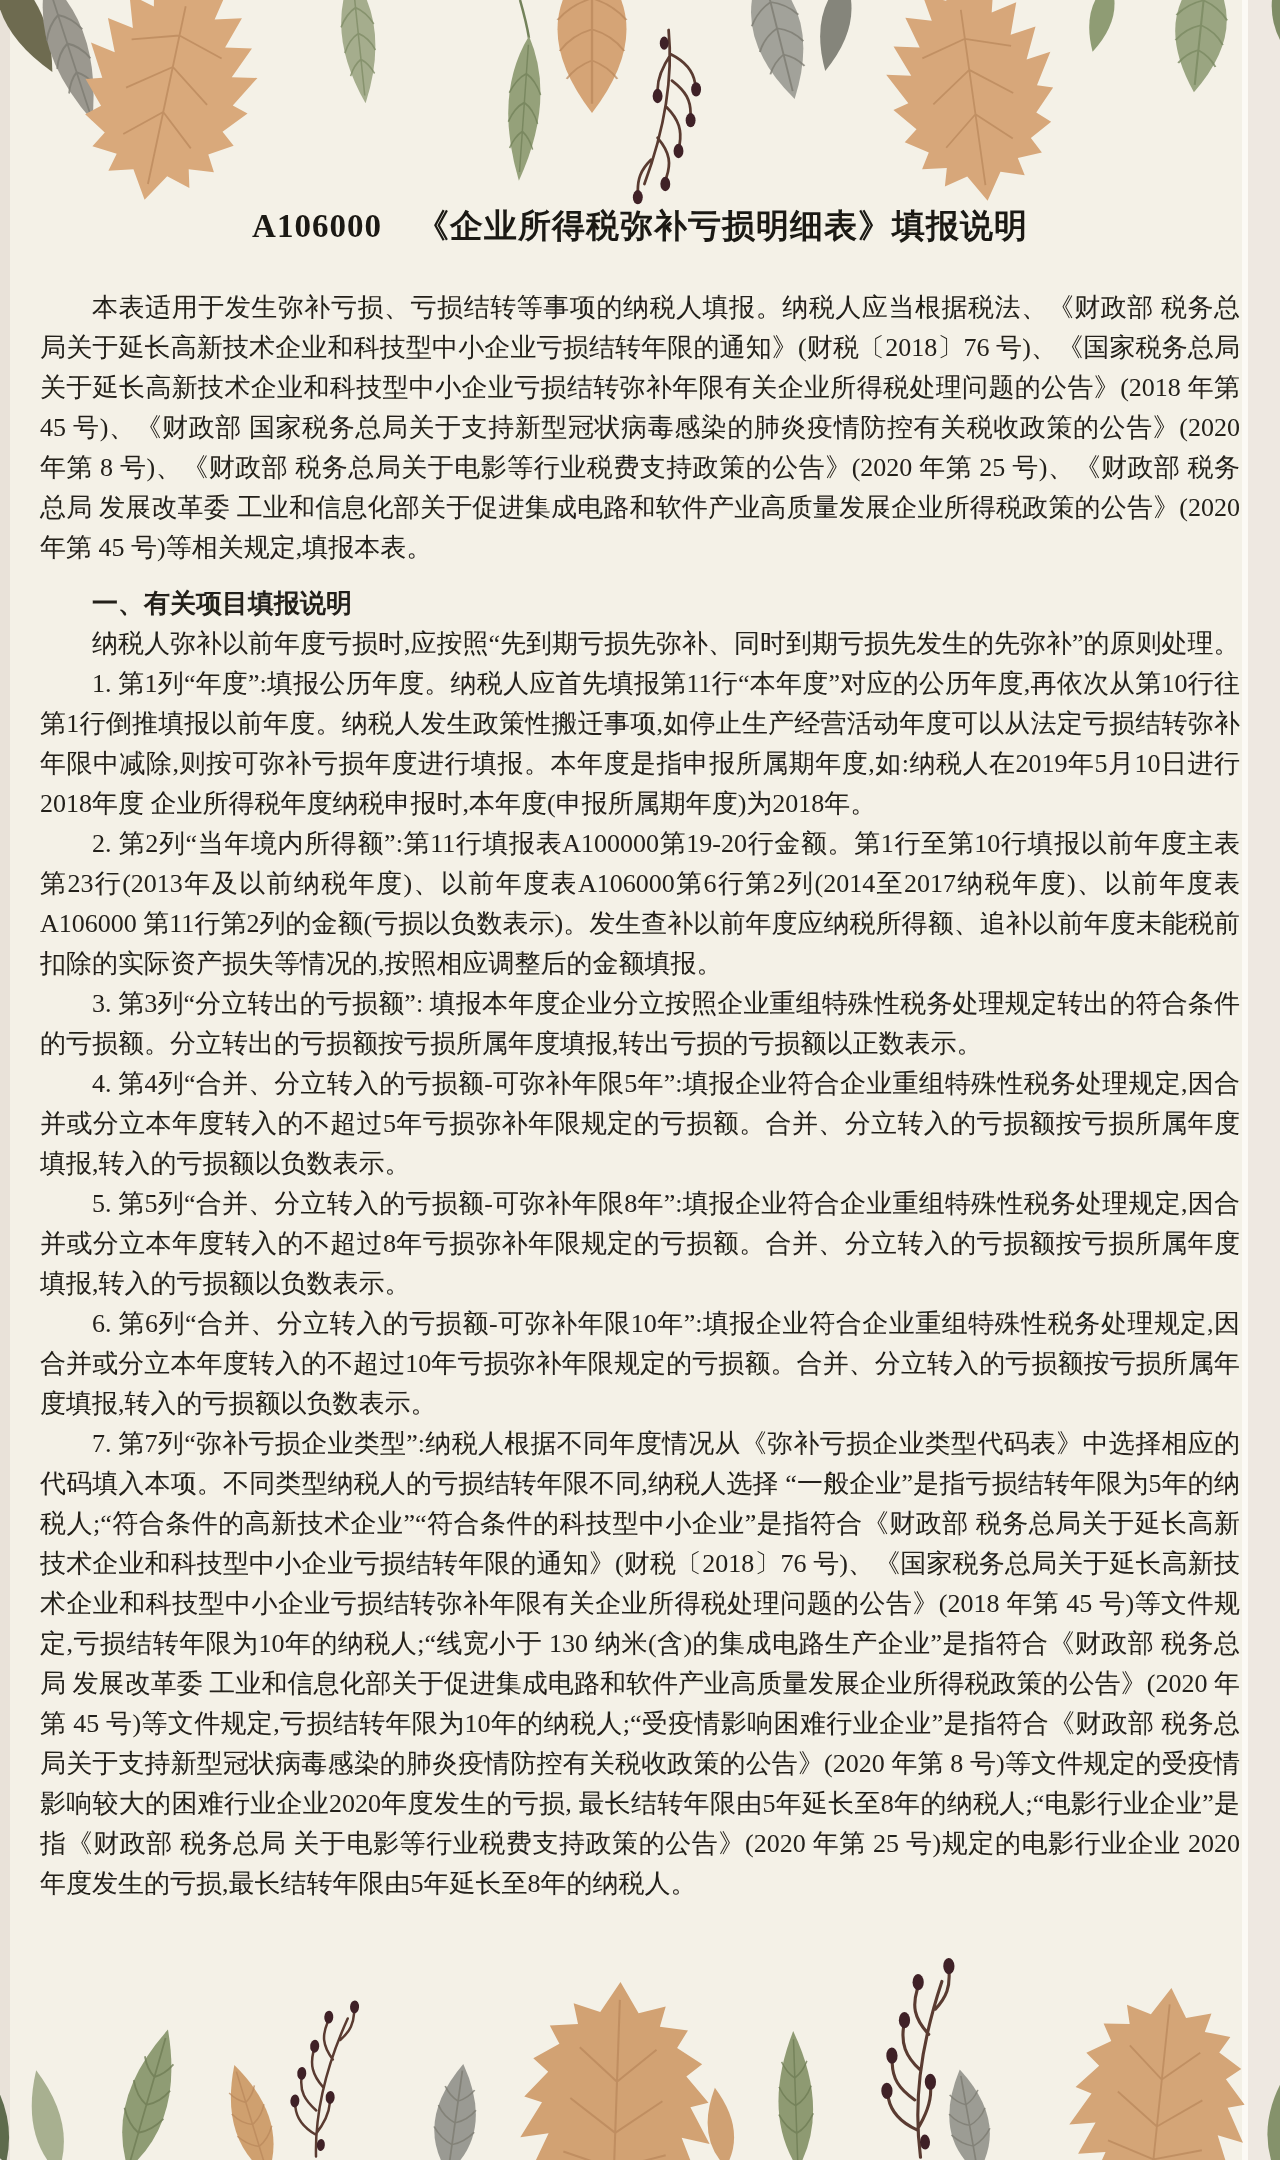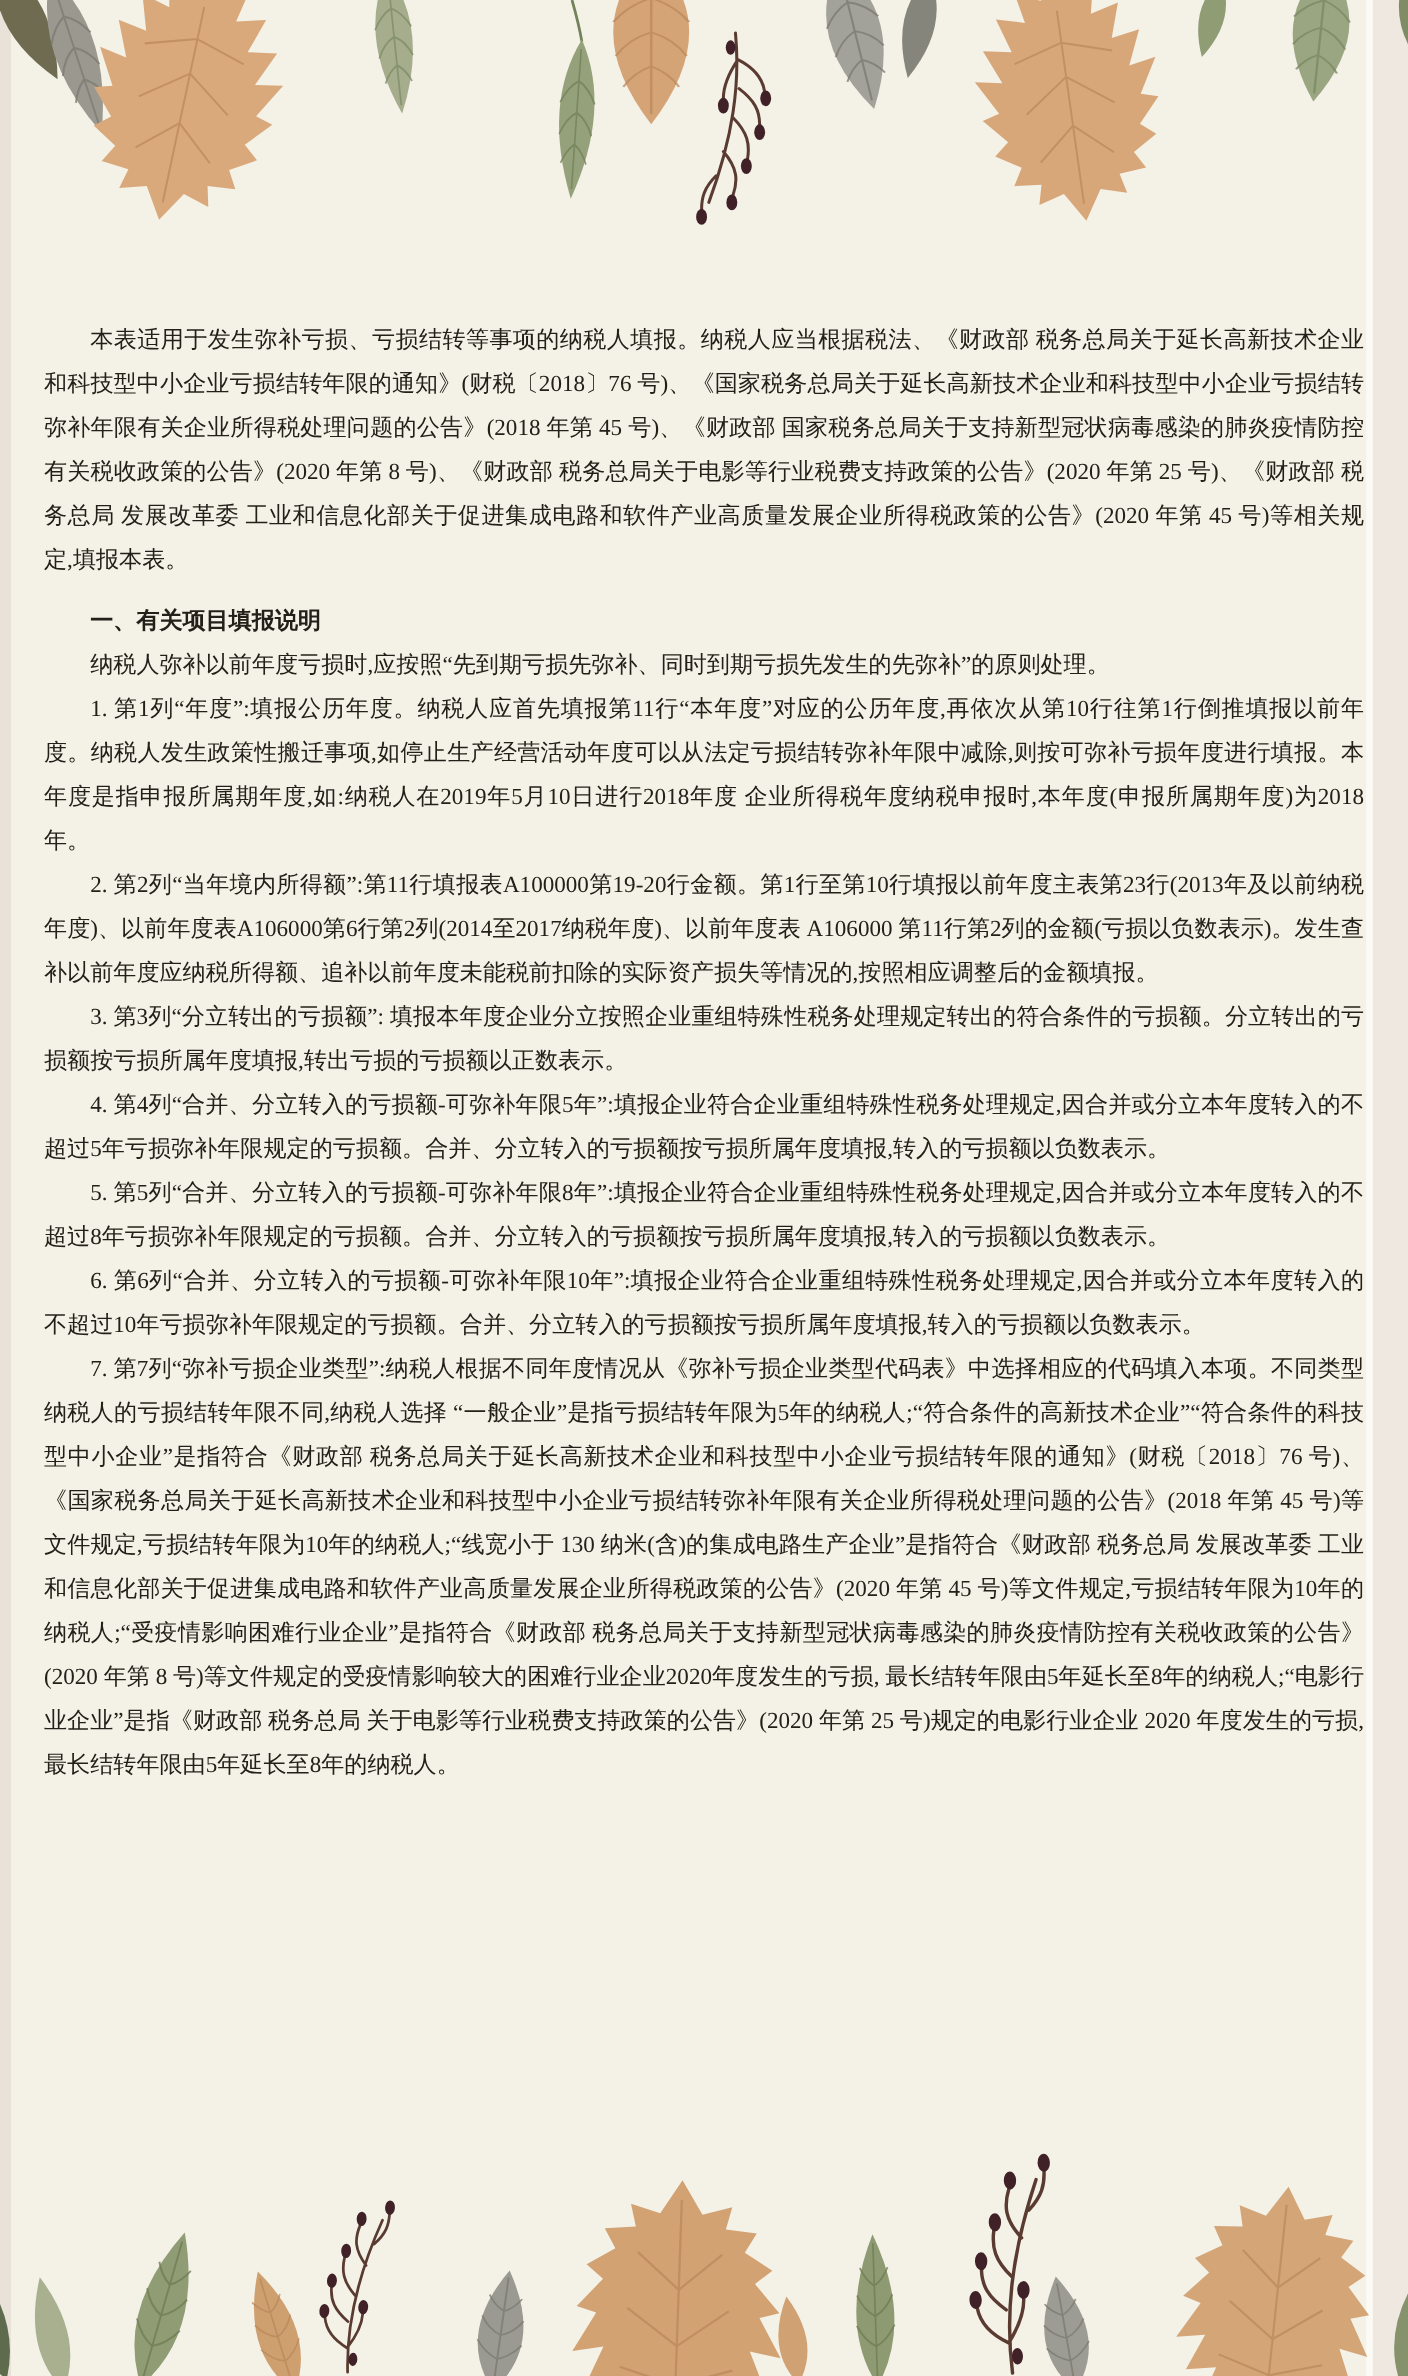--- a/index.html
+++ b/index.html
@@ -11,21 +11,21 @@
   .edge-right-highlight{position:absolute;left:1242px;top:0;width:6px;height:2160px;background:#fcfaf5;}
 
   .leafband{position:absolute;left:0;width:1280px;height:215px;pointer-events:none;}
   .leafband.top{top:0;}
   .leafband.bottom{top:1945px;}
 
   #doc-title{position:absolute;left:0;top:204px;width:1280px;margin:0;
     text-align:center;font-size:33px;font-weight:bold;color:#1b1914;letter-spacing:1px;white-space:pre;}
 
   #doc-body{position:absolute;left:40px;top:288px;width:1200px;color:#23201a;}
-  #doc-body p{margin:0;font-size:21px;line-height:40px;text-align:justify;text-indent:2em;
+  #doc-body p{margin:0;font-size:26px;line-height:40px;text-align:justify;text-indent:2em;
     font-family:"Liberation Serif","DejaVu Serif",serif;}
   #doc-body p.heading{font-weight:bold;margin-top:16px;}
 </style>
 </head>
 <body>
 
 <div id="page">
 
   <div class="edge-left"></div>
   <div class="edge-right-highlight"></div>
@@ -92,20 +92,21 @@
     </g>
     <g>
       <use href="#lens" transform="translate(1207,-32) rotate(6) scale(1.7,1.25)" fill="#9aa581"></use>
       <use href="#lens-vein" transform="translate(1207,-32) rotate(6) scale(1.7,1.25)" stroke="#7a8a62" stroke-width="1.2" fill="none" opacity="0.8"></use>
     </g>
     <g>
       <use href="#lens" transform="translate(1274,-12) rotate(-20) scale(0.85,0.9)" fill="#7f8c66"></use>
     </g>
   </svg>
 
+  <h1 id="doc-title">A106000　《企业所得税弥补亏损明细表》填报说明</h1>
 
   <div id="doc-body">
     <p>本表适用于发生弥补亏损、亏损结转等事项的纳税人填报。纳税人应当根据税法、《财政部 税务总局关于延长高新技术企业和科技型中小企业亏损结转年限的通知》(财税〔2018〕76 号)、《国家税务总局关于延长高新技术企业和科技型中小企业亏损结转弥补年限有关企业所得税处理问题的公告》(2018 年第 45 号)、《财政部 国家税务总局关于支持新型冠状病毒感染的肺炎疫情防控有关税收政策的公告》(2020 年第 8 号)、《财政部 税务总局关于电影等行业税费支持政策的公告》(2020 年第 25 号)、《财政部 税务总局 发展改革委 工业和信息化部关于促进集成电路和软件产业高质量发展企业所得税政策的公告》(2020 年第 45 号)等相关规定,填报本表。</p>
     <p class="heading">一、有关项目填报说明</p>
     <p>纳税人弥补以前年度亏损时,应按照“先到期亏损先弥补、同时到期亏损先发生的先弥补”的原则处理。</p>
     <p>1. 第1列“年度”:填报公历年度。纳税人应首先填报第11行“本年度”对应的公历年度,再依次从第10行往第1行倒推填报以前年度。纳税人发生政策性搬迁事项,如停止生产经营活动年度可以从法定亏损结转弥补年限中减除,则按可弥补亏损年度进行填报。本年度是指申报所属期年度,如:纳税人在2019年5月10日进行2018年度 企业所得税年度纳税申报时,本年度(申报所属期年度)为2018年。</p>
     <p>2. 第2列“当年境内所得额”:第11行填报表A100000第19-20行金额。第1行至第10行填报以前年度主表第23行(2013年及以前纳税年度)、以前年度表A106000第6行第2列(2014至2017纳税年度)、以前年度表 A106000 第11行第2列的金额(亏损以负数表示)。发生查补以前年度应纳税所得额、追补以前年度未能税前扣除的实际资产损失等情况的,按照相应调整后的金额填报。</p>
     <p>3. 第3列“分立转出的亏损额”: 填报本年度企业分立按照企业重组特殊性税务处理规定转出的符合条件的亏损额。分立转出的亏损额按亏损所属年度填报,转出亏损的亏损额以正数表示。</p>
     <p>4. 第4列“合并、分立转入的亏损额-可弥补年限5年”:填报企业符合企业重组特殊性税务处理规定,因合并或分立本年度转入的不超过5年亏损弥补年限规定的亏损额。合并、分立转入的亏损额按亏损所属年度填报,转入的亏损额以负数表示。</p>
     <p>5. 第5列“合并、分立转入的亏损额-可弥补年限8年”:填报企业符合企业重组特殊性税务处理规定,因合并或分立本年度转入的不超过8年亏损弥补年限规定的亏损额。合并、分立转入的亏损额按亏损所属年度填报,转入的亏损额以负数表示。</p>

